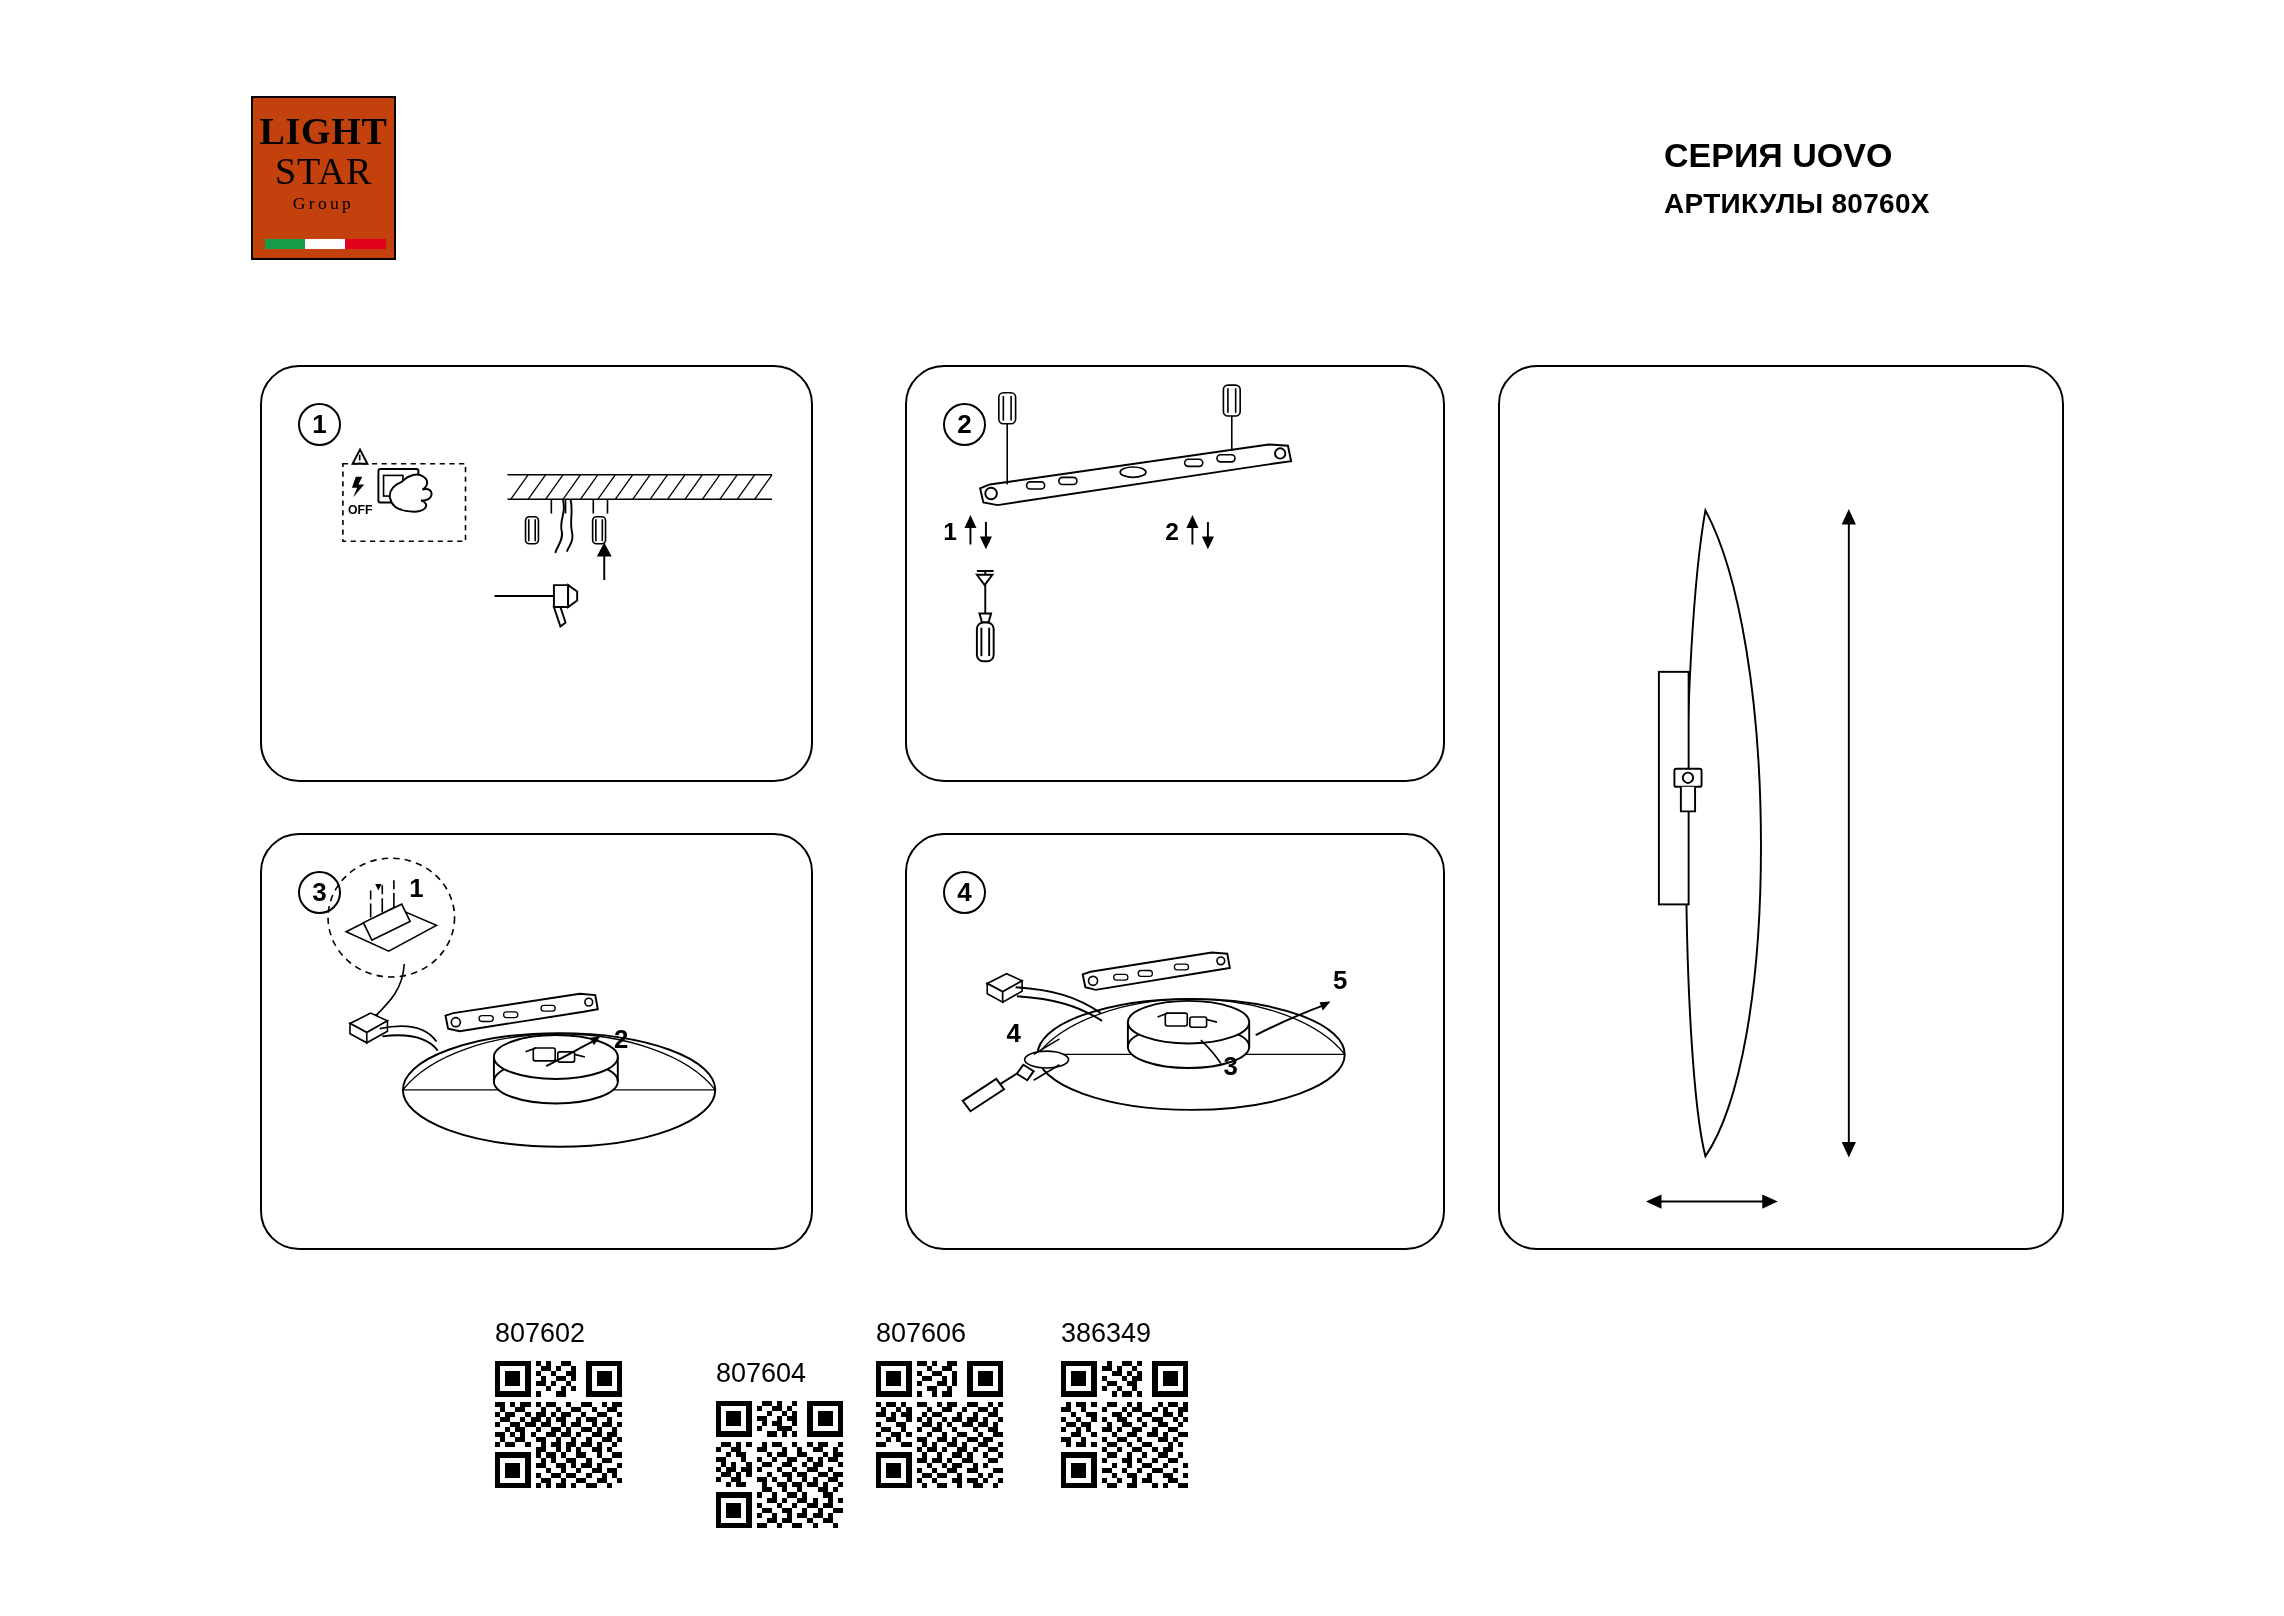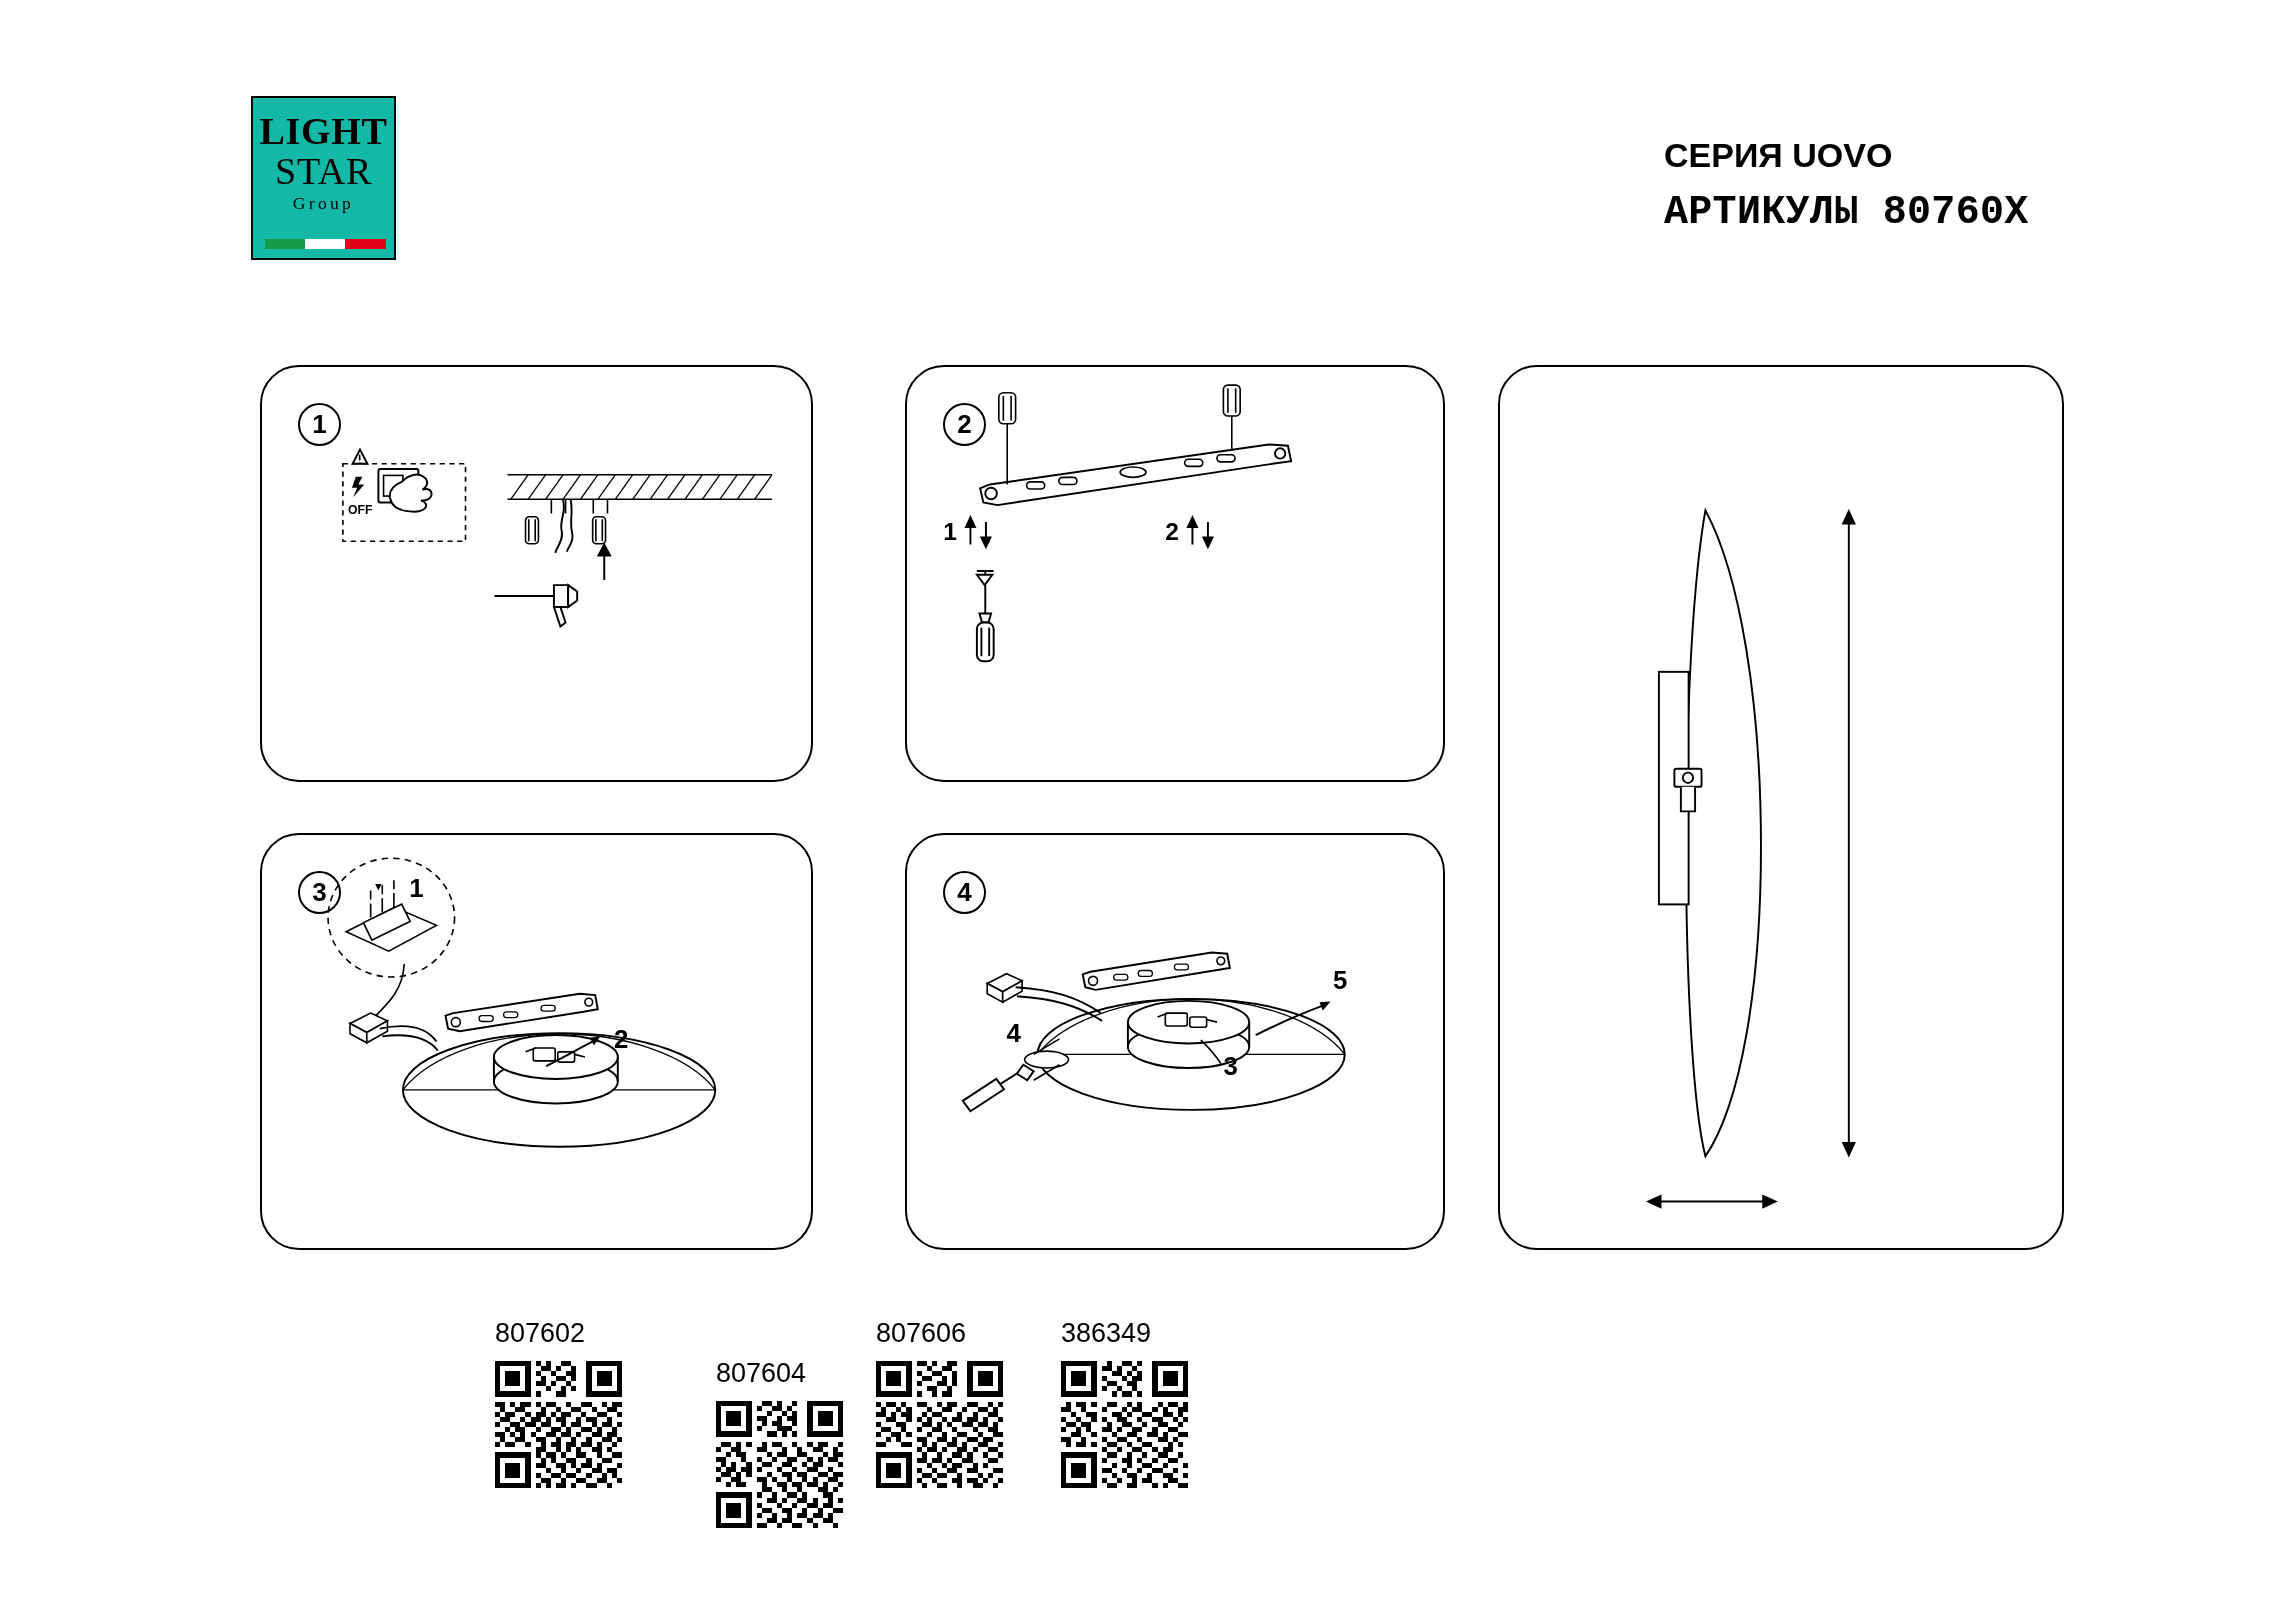--- a/index.html
+++ b/index.html
@@ -27,21 +27,21 @@
     height: 306px;
   }
   #logo {
     position: absolute;
     left: 251px;
     top: 96px;
     width: 145px;
     height: 164px;
     border: 2px solid #000;
     box-sizing: border-box;
-    background: #14b8a6;
+    background: #c2410c;
     display: flex;
     flex-direction: column;
     justify-content: flex-start;
     align-items: center;
   }
   #logo .logo-line1 {
     font-size: 38px;
     font-weight: bold;
     letter-spacing: 0.7px;
     line-height: 1.0;
@@ -89,24 +89,23 @@
   #series-block {
     position: absolute;
     left: 1664px;
     top: 129px;
     width: 495px;
     font-size: 34px;
     font-weight: bold;
     line-height: 1.55;
   }
   #series-block .art {
-    font-size: 40px;
+    font-size: 28px;
     font-weight: bold;
     letter-spacing: 0.3px;
-    font-family: Liberation Mono, monospace;
   }
 
   
   .panel {
     position: absolute;
     border: 2px solid #000;
     border-radius: 39px;
     box-sizing: border-box;
     background: #ffffff;
   }

